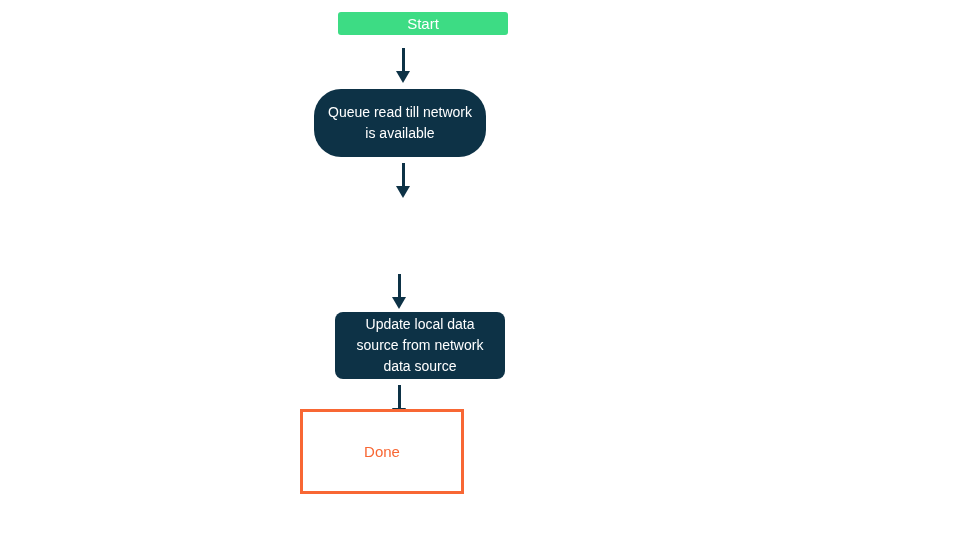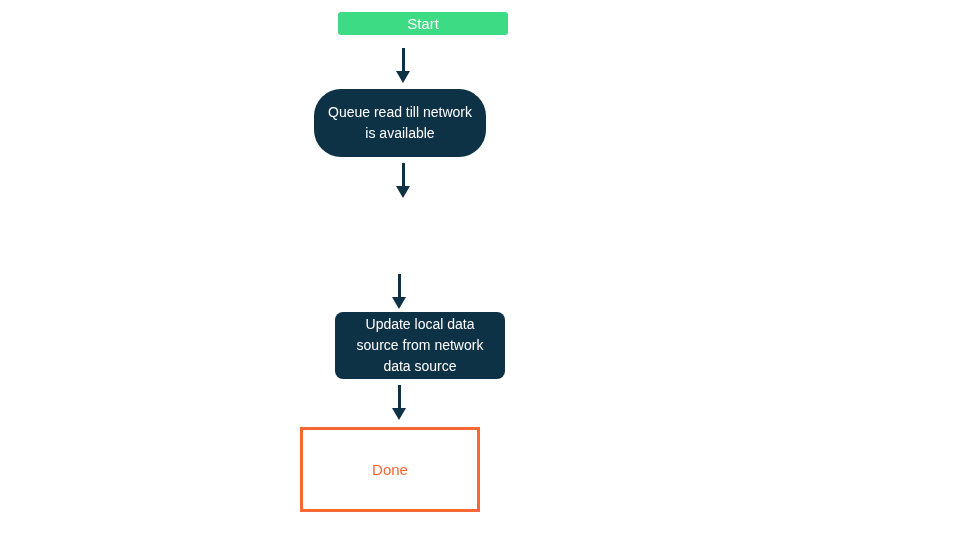--- a/index.html
+++ b/index.html
@@ -42,22 +42,22 @@
     color: var(--white);
     border-radius: 8px;
     font-size: 14px;
     line-height: 21px;
     padding: 0 10px;
   }
   .node-queue   { left: 314px; top: 89px;  height: 68px; border-radius: 27px; }
   .node-monitor { left: 314px; top: 201px; height: 67px; }
   .node-update  { left: 314px; top: 312px; height: 67px; width: 170px; margin-left: 21px; }
   .node-end {
-    left: 300px; top: 427px;
-    width: 180px; height: 85px;
+    left: 300px; top: 409px;
+    width: 164px; height: 85px;
     background: var(--white);
     border: 3px solid var(--orange);
     color: var(--orange);
     font-size: 15px;
   }
   .arrow {
     position: absolute;
     width: 14px;
     display: flex;
     flex-direction: column;

